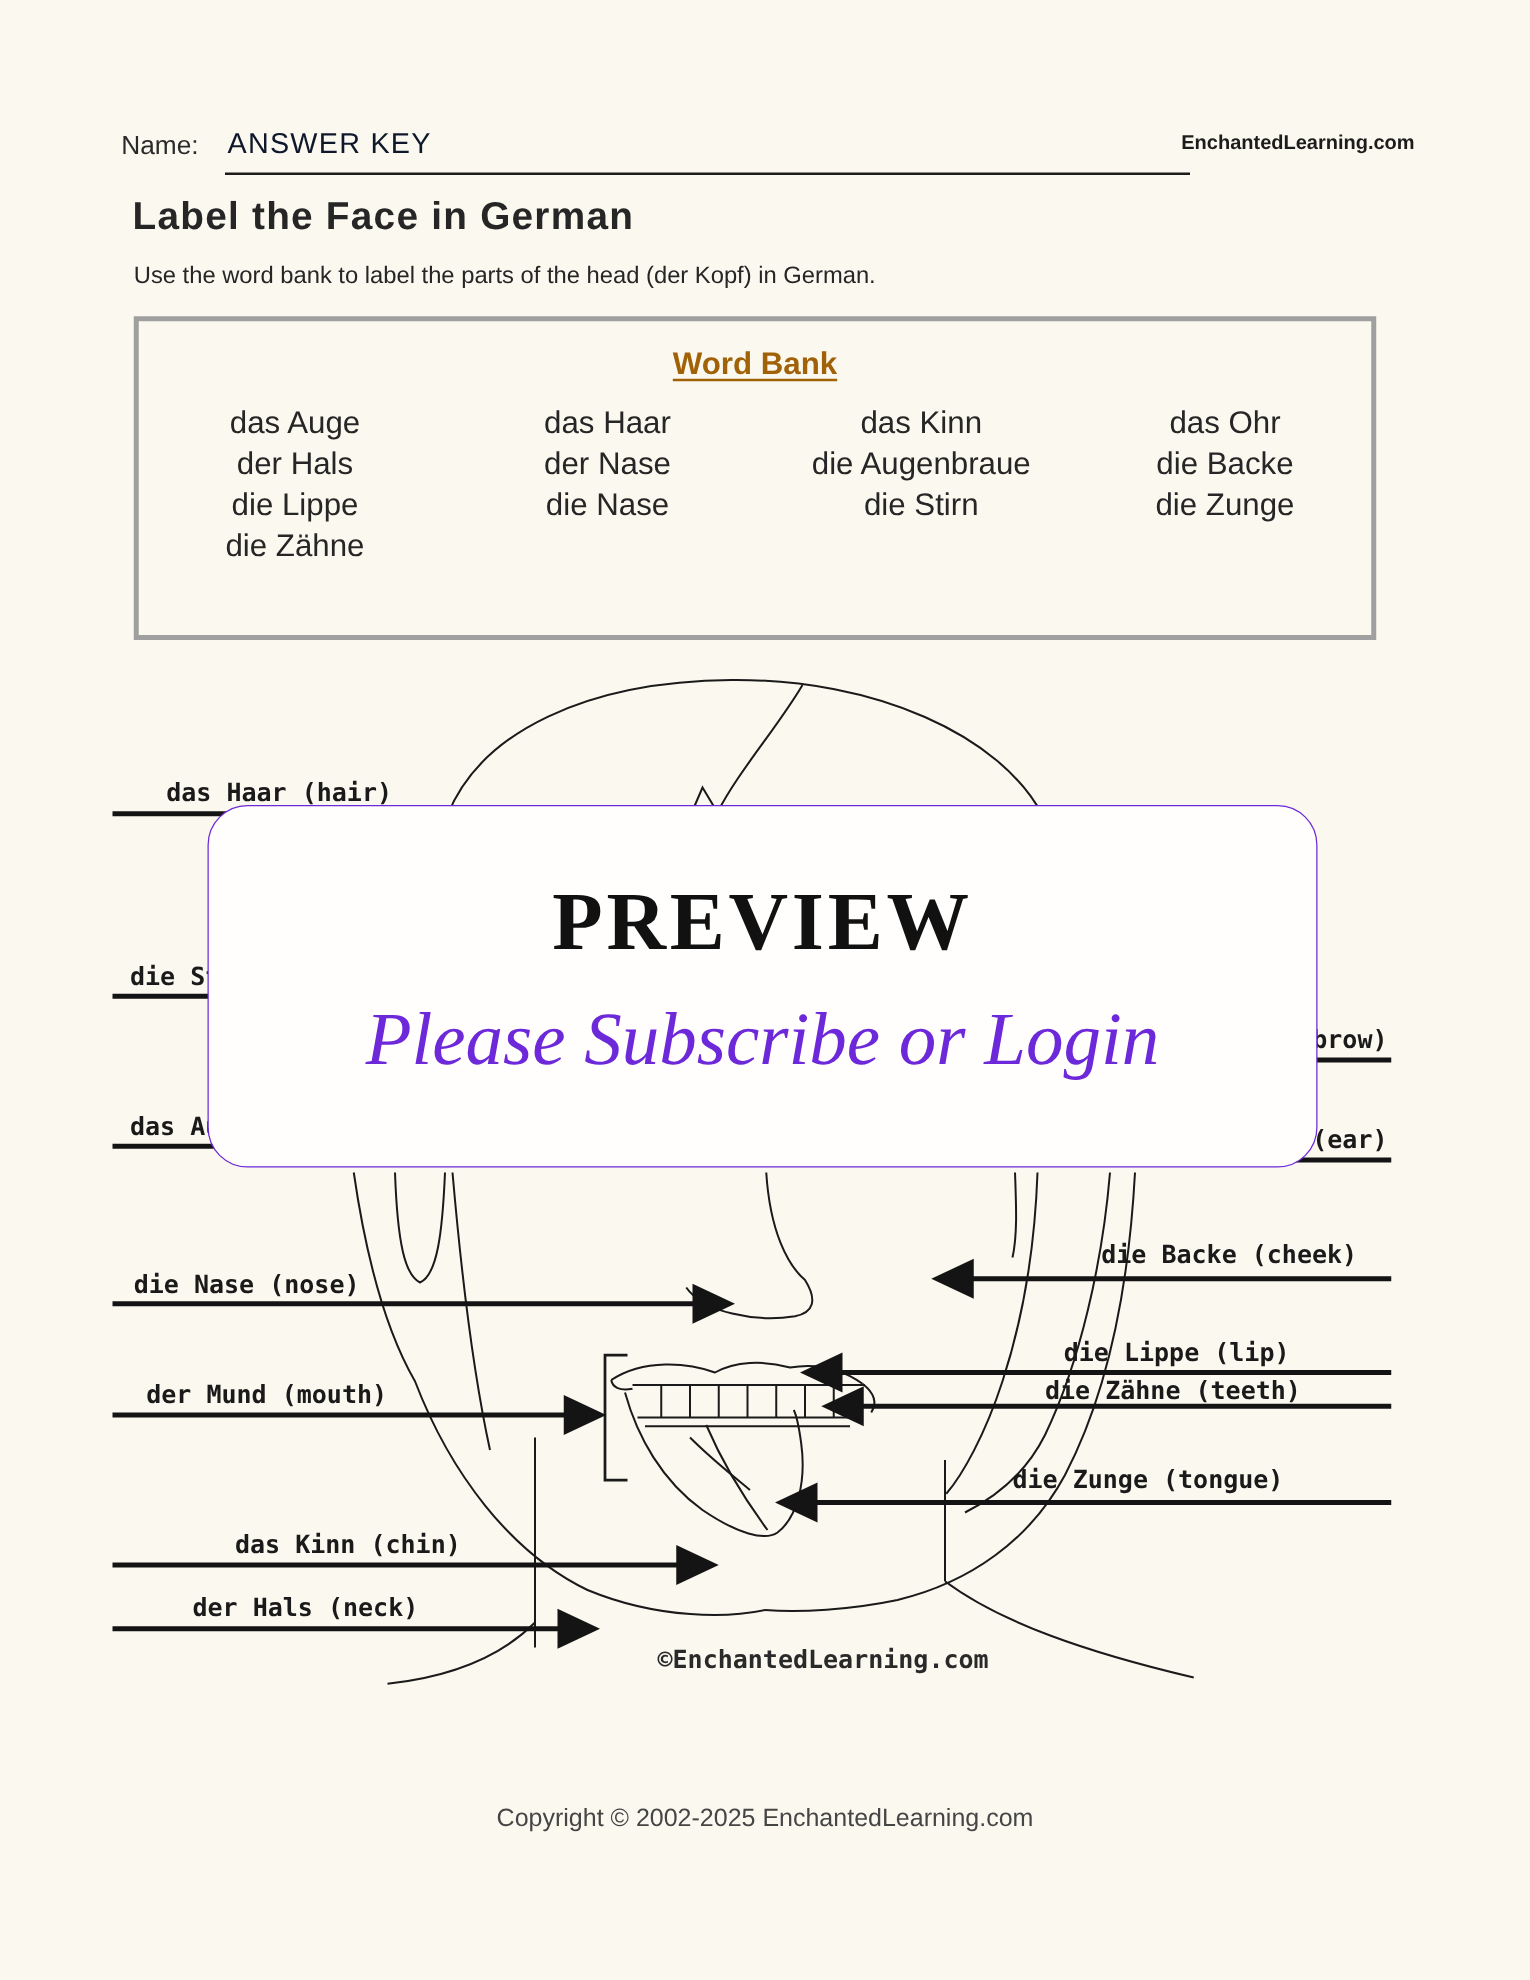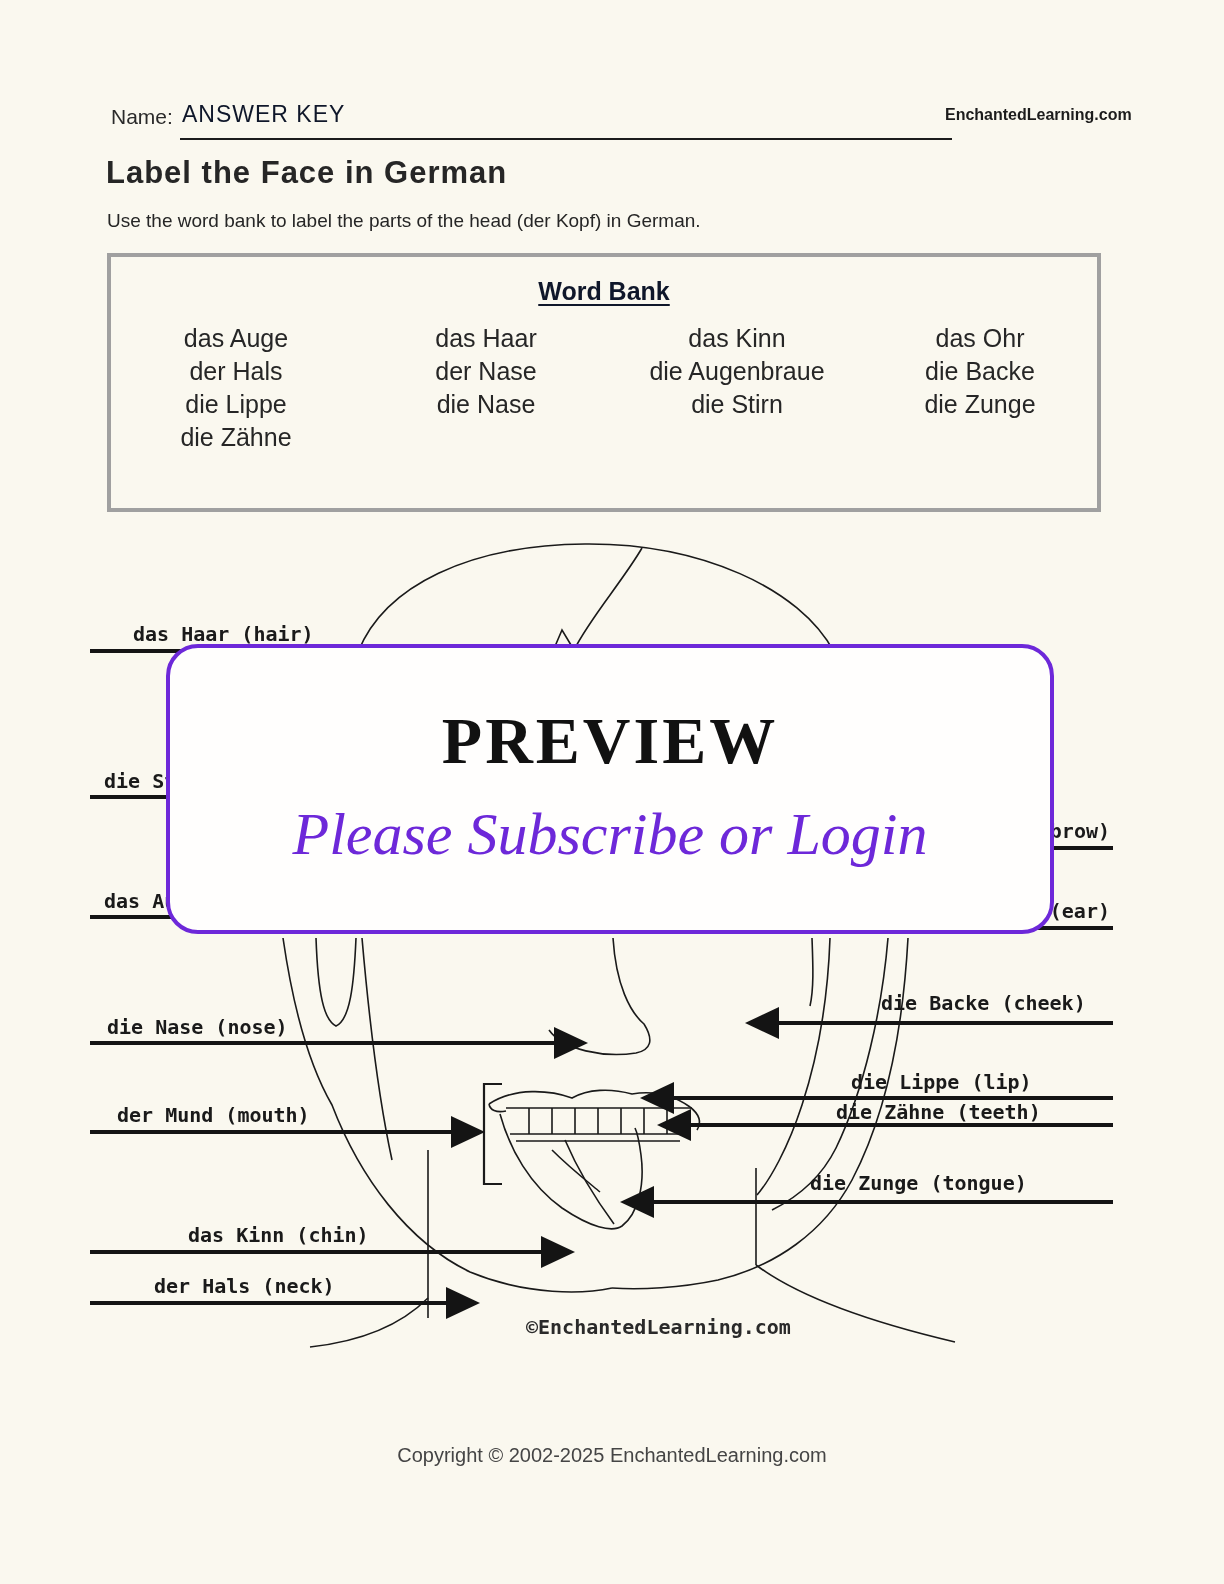--- a/index.html
+++ b/index.html
@@ -6,37 +6,37 @@
   body{
     width:1224px;height:1584px;position:relative;
     background:#faf8ef;
     font-family:"Liberation Sans",sans-serif;
     color:#1c1c1c;
     overflow:hidden;
   }
   .abs{position:absolute;}
 
   
-  .name-label{left:111px;top:105px;font-size:21px;color:#2a2a2a;}
+  .name-label{left:97px;top:105px;font-size:21px;color:#2a2a2a;}
   .name-value{left:182px;top:101px;font-size:23px;letter-spacing:1px;color:#0f172a;}
   .name-line{left:180px;top:138px;width:772px;border-bottom:2px solid #1c1c1c;height:0;}
   .site-link{left:945px;top:106px;width:170px;text-align:right;font-size:16px;font-weight:bold;color:#1c1c1c;}
   .page-title{left:106px;top:155px;font-size:31px;font-weight:bold;letter-spacing:1px;color:#262626;}
   .instructions{left:107px;top:210px;font-size:19px;color:#262626;}
 
   
   .word-bank{
     left:107px;top:253px;width:994px;height:259px;
     border:4px solid #a0a0a0;box-sizing:border-box;
     background:#faf8ef;
   }
   .wb-title{
     text-align:center;margin-top:20px;font-size:25px;font-weight:bold;
     text-decoration:underline;text-decoration-thickness:2px;text-underline-offset:4px;
-    color:#0f172a;
+    color:#a16207;
   }
   .wb-grid{
     display:grid;grid-template-columns:250px 250px 252px 234px;
     justify-items:center;row-gap:4px;margin-top:18px;padding:0 0 0 0;
     font-size:25px;color:#262626;
   }
 
   
   .diagram{left:0;top:0;}
   .diagram text{
@@ -45,21 +45,21 @@
   }
   .diagram text.wm{font-size:20px;font-weight:bold;fill:#2a2a2a;}
   .face{stroke:#1a1a1a;stroke-width:1.6;fill:none;}
   .face-thin{stroke:#1a1a1a;stroke-width:2.2;fill:none;}
   .lbl-line{stroke:#141414;stroke-width:4;fill:none;}
   .arrow{fill:#141414;stroke:none;}
 
   
   .preview-box{
     left:166px;top:644px;width:888px;height:290px;box-sizing:border-box;
-    background:#fffefd;border:4px solid #6d28d9;border-radius:32px;
+    background:#fffefd;border:1px solid #6d28d9;border-radius:32px;
   }
   .preview-title{
     position:absolute;left:0;top:55px;width:100%;text-align:center;
     font-family:"Liberation Serif",serif;font-weight:bold;
     font-size:66px;letter-spacing:3px;color:#111;
   }
   .preview-sub{
     position:absolute;left:0;top:152px;width:100%;text-align:center;
     font-family:"Liberation Serif",serif;font-style:italic;
     font-size:60px;color:#6d28d9;

